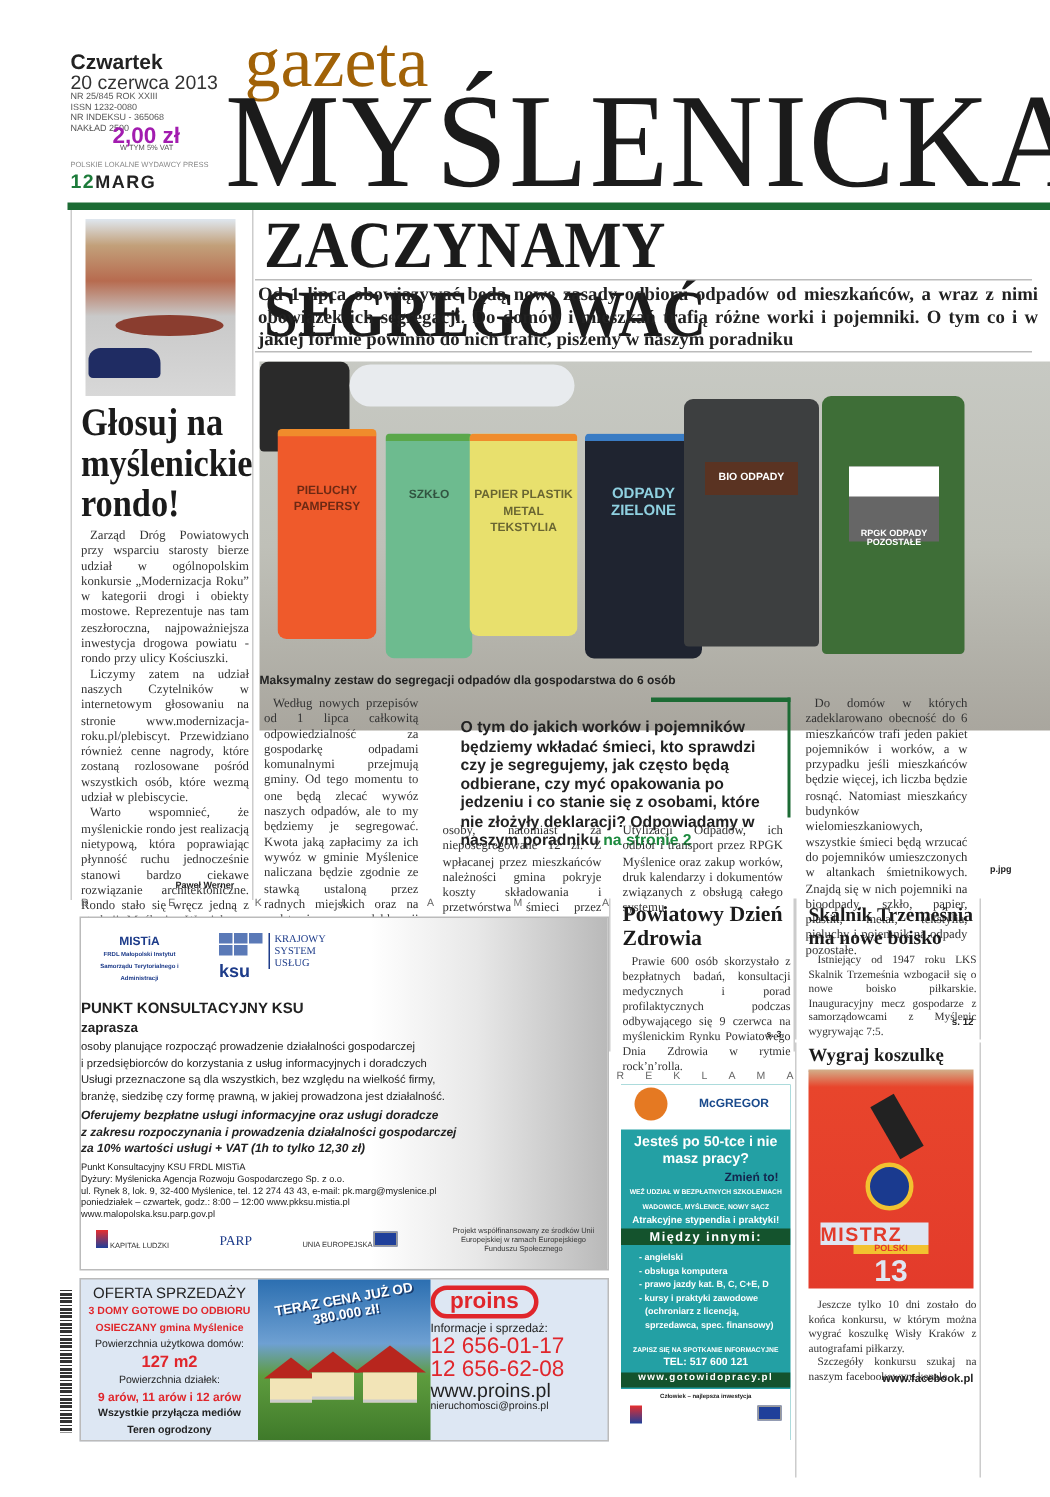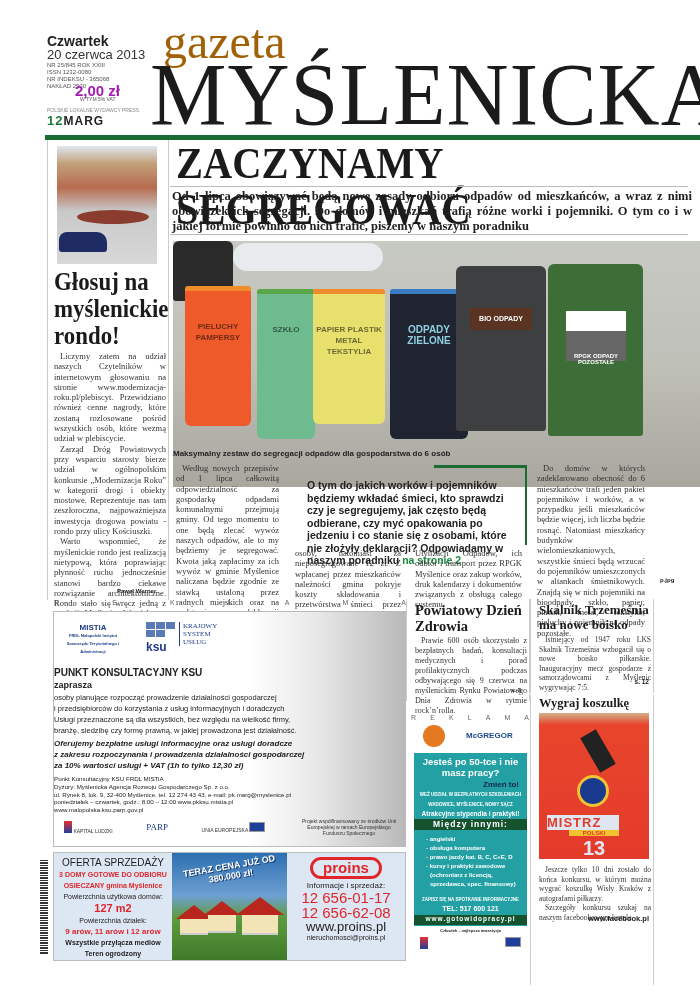--- a/index.html
+++ b/index.html
@@ -65,21 +65,21 @@
 .ksu .t3{top:80px;font-size:7.5px;line-height:11px}
 .ksu .t4{top:126px;font-weight:bold;font-style:italic;font-size:8px;line-height:11px}
 .ksu .t5{top:163px;font-size:6.2px;line-height:7.8px}
 .ksu .foot{position:absolute;top:206px;left:10px;width:335px;display:flex;justify-content:space-between;align-items:center;font:5px "Liberation Sans",sans-serif;color:#333}
 .eu{display:inline-block;width:16px;height:10px;background:#1f3f9a;border:1px solid #999}
 .kl{display:inline-block;width:8px;height:12px;background:linear-gradient(#e62e2e,#1f3f9a)}
 
 .proins{left:53px;top:852px;width:353px;height:109px;border:1px solid #bbb;background:#dde7f3;display:flex}
 .proins .p1{width:118px;text-align:center;font-family:"Liberation Sans",sans-serif;padding-top:3px;line-height:11px}
 .proins .p2{width:115px;background:linear-gradient(#2c6fb1 0,#6ea0d2 40%,#5e9c3e 60%,#3f7a2a 100%);position:relative;overflow:hidden}
-.proins .p3{flex:1;text-align:center;font-family:"Liberation Sans",sans-serif;padding-top:4px}
+.proins .p3{flex:1;font-family:"Liberation Sans",sans-serif;padding-top:4px}
 .red{color:#e0262b}
 .house{position:absolute;background:#f2e4b7;border-bottom:2px solid #ccc}
 .roof{position:absolute;width:0;height:0;border-left:18px solid transparent;border-right:18px solid transparent;border-bottom:14px solid #b8261e}
 
 .barcode{left:40px;top:860px;width:8px;height:95px;background:repeating-linear-gradient(#333 0 1px,#fff 1px 2px,#333 2px 4px,#fff 4px 5px)}
 
 .rbox{border-left:1px solid #ccc;border-right:1px solid #ccc}
 .powiat{left:406px;top:599px;width:124px;height:102px}
 .powiat h3{position:absolute;left:8px;top:3px;font:bold 14.5px "Liberation Serif",serif;line-height:16px;color:#1b1b1b}
 .powiat .txt{position:absolute;left:8px;top:37px;width:112px;font:8px "Liberation Serif",serif;line-height:10px;color:#333;text-align:justify;text-indent:6px}
@@ -120,22 +120,22 @@
 <div class="abs mysl">MYŚLENICKA</div>
 <div class="abs greenbar"></div>
 
 <div class="abs leftbox"></div>
 <div class="abs rondo">
   <div class="island"></div>
   <div class="car"></div>
 </div>
 <div class="abs glosuj">Głosuj na myślenickie rondo!</div>
 <div class="abs lefttext">
+  <p>Zarząd Dróg Powiatowych przy wsparciu starosty bierze udział w ogólnopolskim konkursie „Modernizacja Roku” w kategorii drogi i obiekty mostowe. Reprezentuje nas tam zeszłoroczna, najpoważniejsza inwestycja drogowa powiatu - rondo przy ulicy Kościuszki.</p>
   <p>Liczymy zatem na udział naszych Czytelników w internetowym głosowaniu na stronie www.modernizacja-roku.pl/plebiscyt. Przewidziano również cenne nagrody, które zostaną rozlosowane pośród wszystkich osób, które wezmą udział w plebiscycie.</p>
-  <p>Zarząd Dróg Powiatowych przy wsparciu starosty bierze udział w ogólnopolskim konkursie „Modernizacja Roku” w kategorii drogi i obiekty mostowe. Reprezentuje nas tam zeszłoroczna, najpoważniejsza inwestycja drogowa powiatu - rondo przy ulicy Kościuszki.</p>
   <p>Warto wspomnieć, że myślenickie rondo jest realizacją nietypową, która poprawiając płynność ruchu jednocześnie stanowi bardzo ciekawe rozwiązanie architektoniczne. Rondo stało się wręcz jedną z atrakcji Myślenic. W pięknym mieście może nie żyje się łatwiej, ale jakże istotna jest też nasza – Myśleniczan – duma z miejsca, w którym mieszkamy.</p>
 </div>
 <div class="abs author">Paweł Werner</div>
 
 <div class="abs headline">ZACZYNAMY SEGREGOWAĆ</div>
 <div class="abs hr1"></div>
 <div class="abs lead">Od 1 lipca obowiązywać będą nowe zasady odbioru odpadów od mieszkańców, a wraz z nimi obowiązek ich segregacji. Do domów i mieszkań trafią różne worki i pojemniki. O tym co i w jakiej formie powinno do nich trafić, piszemy w naszym poradniku</div>
 <div class="abs hr2"></div>
 
 <div class="abs photo">

